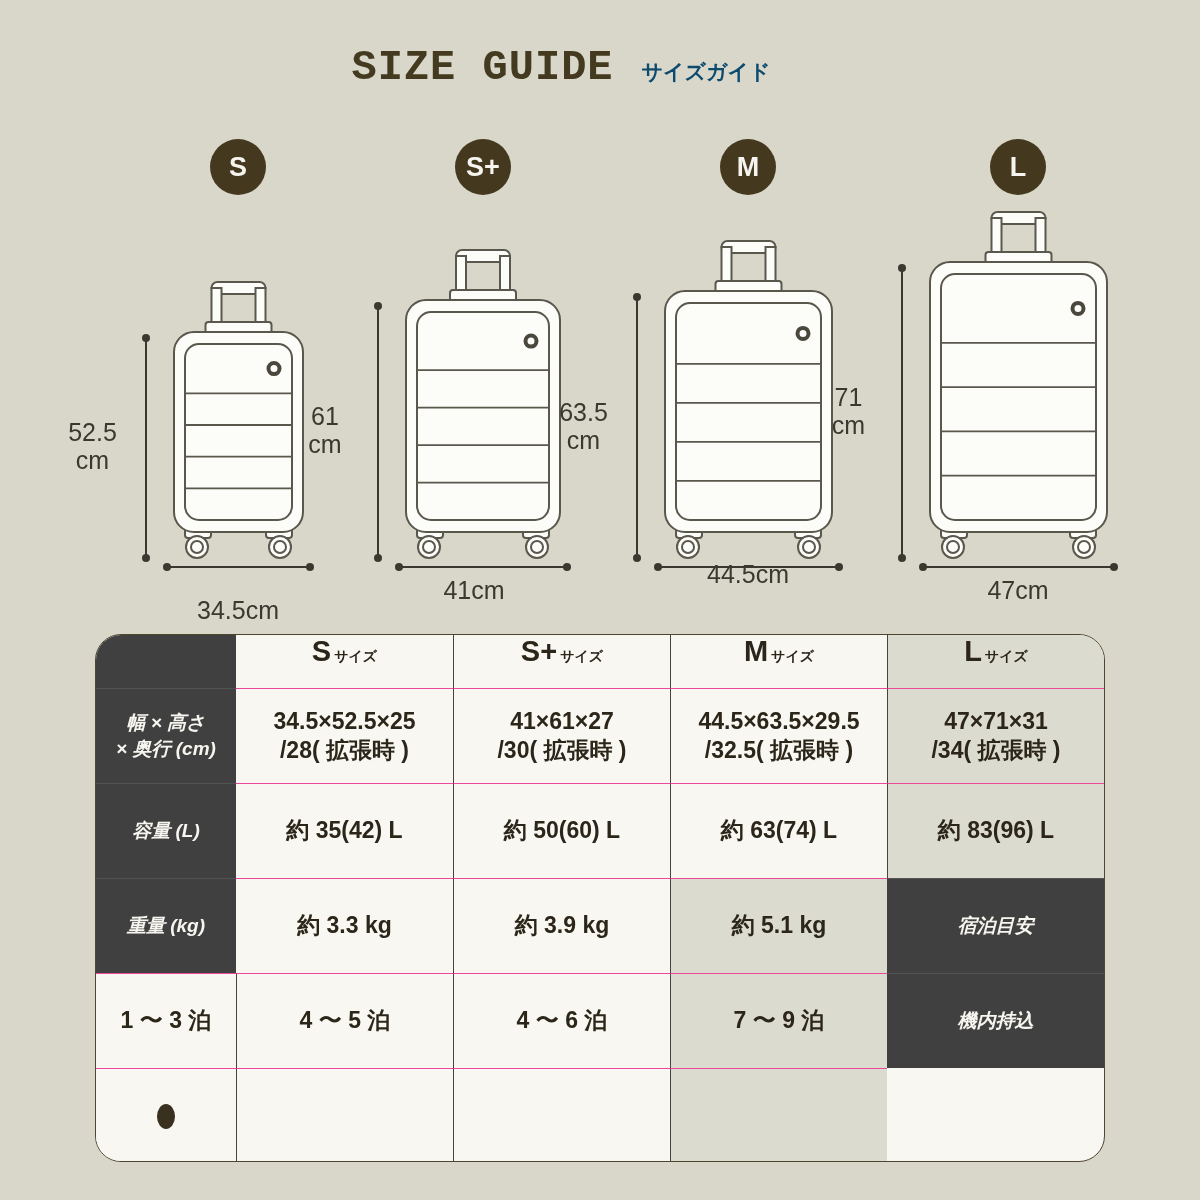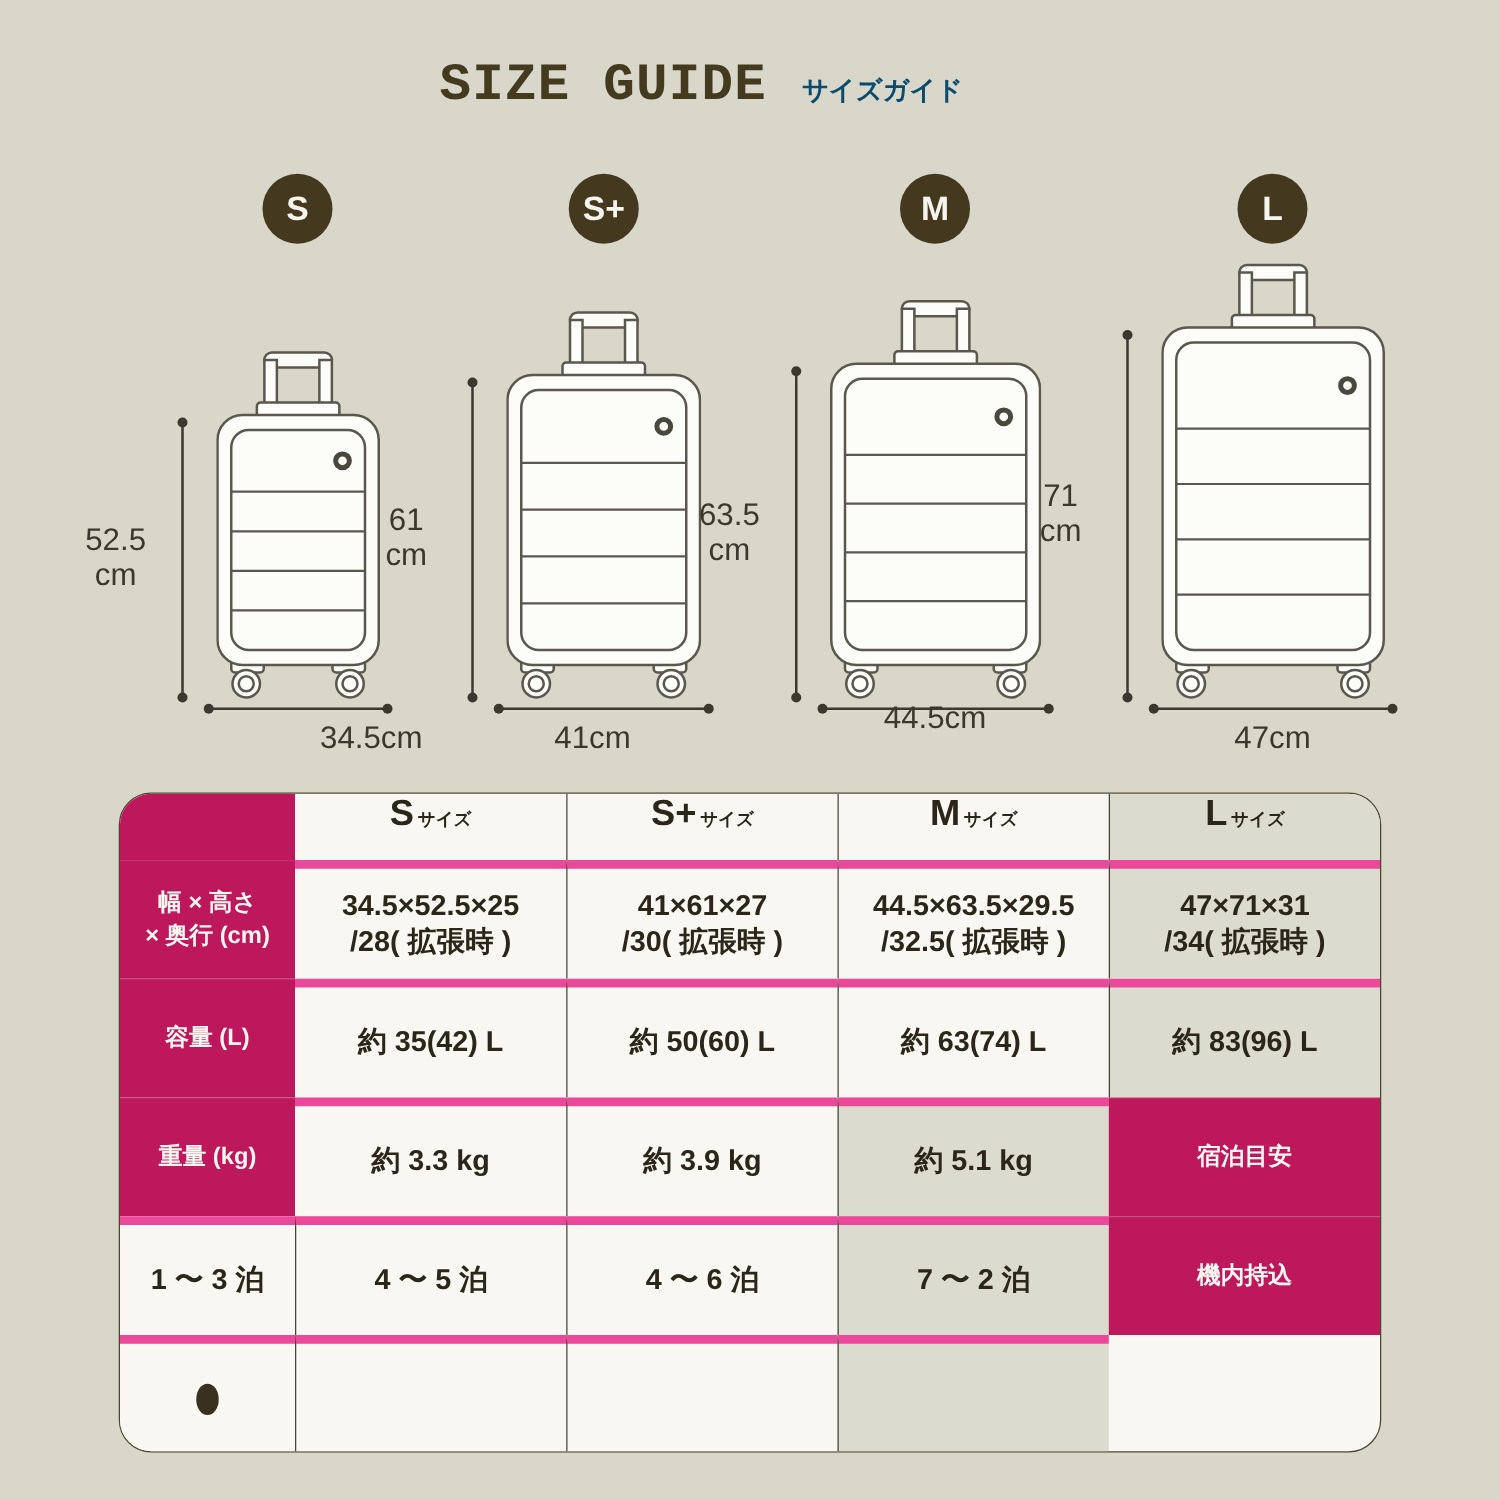--- a/index.html
+++ b/index.html
@@ -32,26 +32,26 @@
   .dimlabel{position:absolute;color:#3a382f;font-size:25px;line-height:1.12;
     text-align:center;font-weight:500;}
   
   .sizetable{position:absolute;left:95px;top:634px;width:1010px;height:528px;
     display:grid;grid-template-columns:140px 1fr 1fr 1fr 1fr;
     grid-template-rows:53px repeat(5,95px);
     border-radius:26px;overflow:hidden;border:1px solid #4e452f;background:#f8f7f1;
     box-sizing:border-box;}
   .cell{display:flex;flex-direction:column;align-items:center;justify-content:center;
     font-weight:bold;box-sizing:border-box;}
-  .lab{background:#be185d;color:#f7f5ef;font-size:19px;line-height:1.35;}
+  .lab{background:#404040;color:#f7f5ef;font-size:19px;line-height:1.35;font-style:italic;}
   .lab.rline{border-top:1px solid rgba(255,255,255,.10);}
   .datacell{background:#f8f7f1;}
   .col-l{background:#dcdbcf;}
   .sep{border-left:1px solid #49443b;}
-  .rline{border-top:7px solid #ec4899;}
+  .rline{border-top:1px solid #ec4899;}
   .hbig{font-size:29px;font-weight:bold;color:#2b2619;}
   .hsml{font-size:14px;font-weight:bold;color:#2b2619;margin-left:3px;}
   .hdr{flex-direction:row;align-items:baseline;}
   .val{font-size:23px;line-height:1.28;color:#2b2619;}
   .dot{width:18px;height:25px;border-radius:50%;background:#3a3020;}
 </style>
 </head>
 <body>
 
 <div class="title-row">
@@ -87,21 +87,21 @@
         <line x1="12" y1="208.3" x2="119" y2="208.3"></line>
       </g>
       <circle cx="101" cy="88.6" r="5.5" fill="none" stroke="#4a473d" stroke-width="4"></circle>
     </svg>
     <div class="dimline v" style="left: 144.5px; top: 338px; height: 220px;"></div>
     <div class="dimlabel" style="left: 48.5px; top: 418px; width: 88px;">
       <div>52.5</div>
       <div>cm</div>
     </div>
     <div class="dimline h" style="left: 166.5px; top: 566px; width: 143px;"></div>
-    <div class="dimlabel" style="left: 138px; top: 576px; width: 200px; text-align: right;">34.5cm</div>
+    <div class="dimlabel" style="left: 138px; top: 596px; width: 200px;">34.5cm</div>
     <svg class="case" width="156" height="312" viewBox="0 0 156 312" style="left: 405px; top: 248px;">
       <g stroke="#5a574c" stroke-width="2" fill="#fcfcf9">
         <rect x="51" y="2" width="54" height="12" rx="6"></rect>
         <rect x="51" y="8" width="10" height="42"></rect>
         <rect x="95" y="8" width="10" height="42"></rect>
         <rect x="45" y="42" width="66" height="12" rx="3"></rect>
         <rect x="12" y="278" width="26" height="12" rx="3"></rect>
         <rect x="118" y="278" width="26" height="12" rx="3"></rect>
         <circle cx="24" cy="299" r="11"></circle>
         <circle cx="132" cy="299" r="11"></circle>
@@ -236,21 +236,21 @@
 
   <div class="cell lab rline">重量 (kg)</div>
   <div class="cell val datacell rline">約 3.3 kg</div>
   <div class="cell val datacell sep rline">約 3.9 kg</div>
   <div class="cell val datacell sep col-l rline">約 5.1 kg</div>
 
   <div class="cell lab rline">宿泊目安</div>
   <div class="cell val datacell rline">1 〜 3 泊</div>
   <div class="cell val datacell sep rline">4 〜 5 泊</div>
   <div class="cell val datacell sep rline">4 〜 6 泊</div>
-  <div class="cell val datacell sep col-l rline">7 〜 2 泊</div>
+  <div class="cell val datacell sep col-l rline">7 〜 9 泊</div>
 
   <div class="cell lab rline">機内持込</div>
   <div class="cell val datacell rline">
     <div class="dot"></div>
   </div>
   <div class="cell val datacell sep rline"></div>
   <div class="cell val datacell sep rline"></div>
   <div class="cell val datacell sep col-l rline"></div>
 </div>
 

